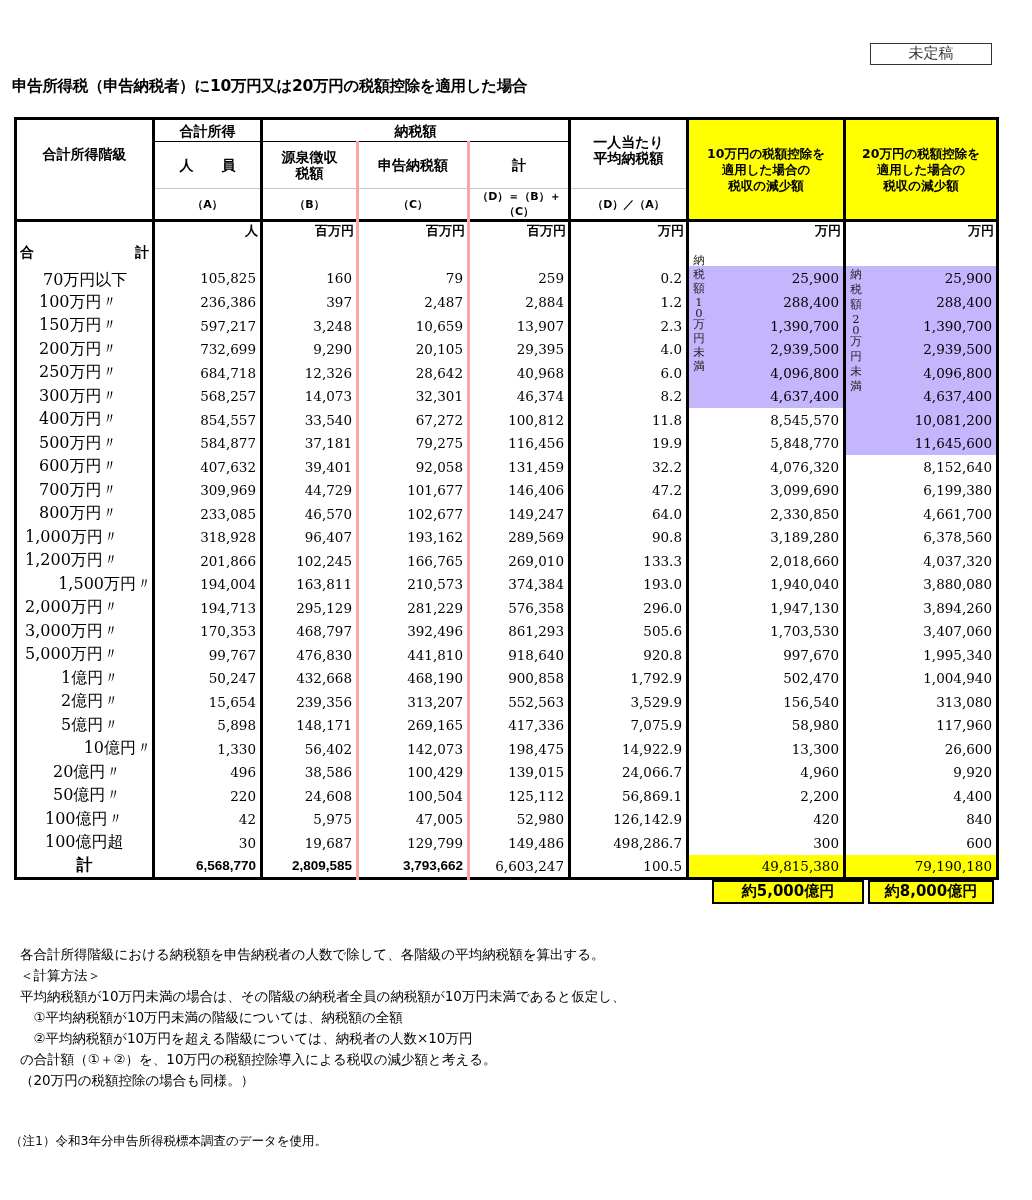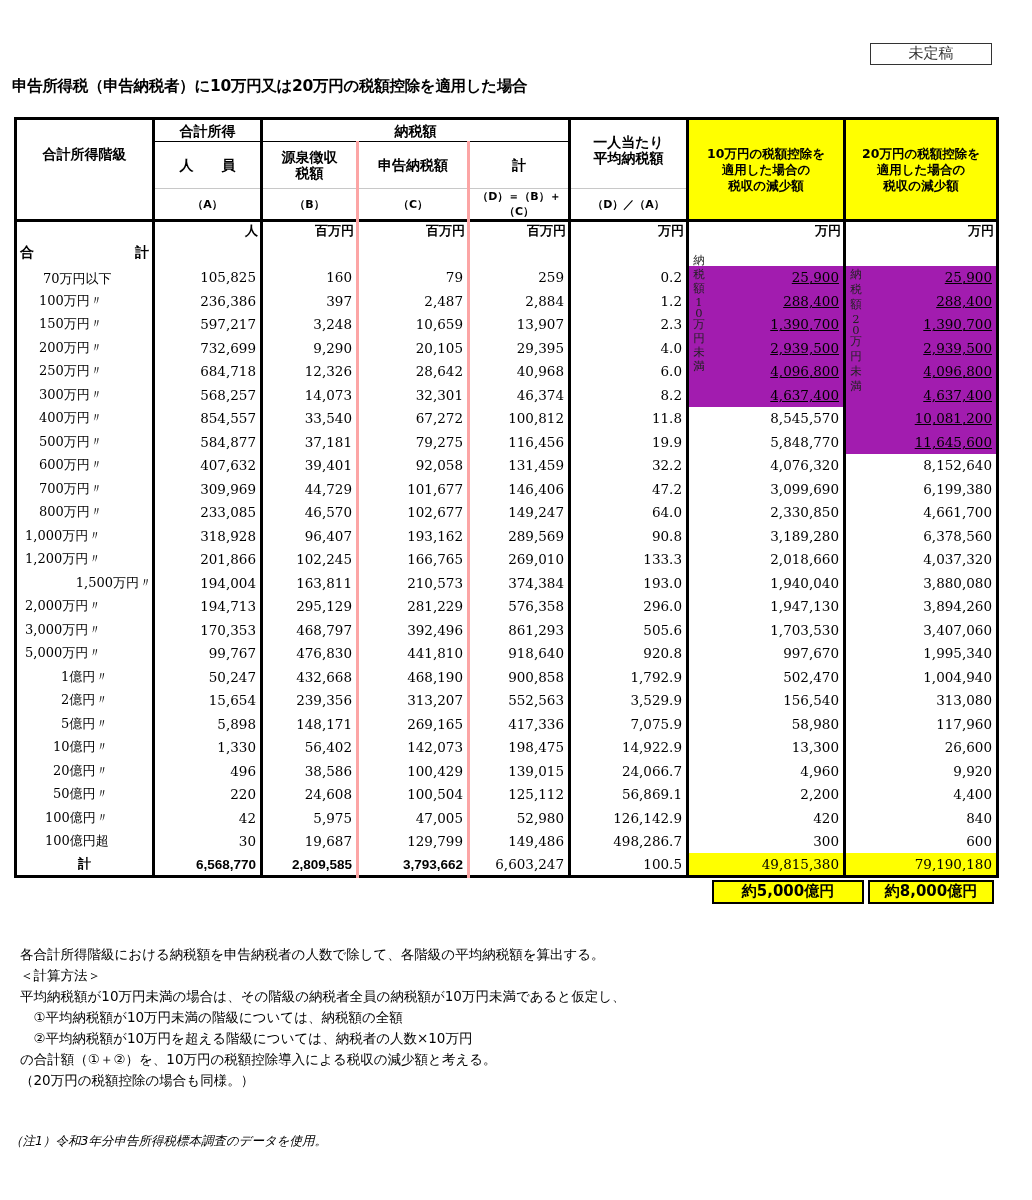--- a/index.html
+++ b/index.html
@@ -14,37 +14,37 @@
                table-layout:fixed; border:3px solid #000; }
   table.main td { padding:0; margin:0; box-sizing:border-box; }
   .hd { font-size:14px; text-align:center; line-height:16px; }
   .hd-bold { font-weight:bold; }
   .sub { font-size:11px; text-align:center; height:18px; border-top:1px solid #c8c8c8;
          font-weight:bold; }
   .unit { font-size:13px; font-weight:bold; text-align:right; vertical-align:top;
           padding-right:2px !important; }
   .num { font-family:"DejaVu Serif", serif; font-size:13.5px; text-align:right;
          padding-right:4px !important; height:23.5px; white-space:nowrap; }
-  .lbl { font-family:"DejaVu Serif", serif; font-size:13px; height:23.5px; white-space:nowrap; }
+  .lbl { font-family:"DejaVu Serif", serif; font-size:16px; height:23.5px; white-space:nowrap; }
   .bl { border-left:3px solid #fca5a5; }
   .blb { border-left:3px solid #000; }
   .bt { border-top:1px solid #000; }
   .btb { border-top:3px solid #000; }
   .yellow { background:#ffff00; }
-  .blue { background:#a21caf;text-decoration:underline; }
+  .blue { background:#c4b5fd; }
   .tot-b { font-family:"Liberation Sans", sans-serif; font-weight:bold; font-size:13.5px; }
   .vert { position:absolute; font-family:"DejaVu Serif", serif; font-size:11.5px;
           line-height:14px; width:14px; text-align:center; color:#222; }
   .approx { position:absolute; top:880px; height:24px; box-sizing:border-box;
             border:2.5px solid #000; background:#ffff00; font-weight:bold; font-size:15px;
             text-align:center; line-height:19px; }
   .method { position:absolute; left:20px; top:944px; font-size:13.5px; line-height:21px; }
   .method div { white-space:nowrap; }
   .notes { position:absolute; left:10px; top:1131px; font-size:12.5px; line-height:20px; }
-  .notes div { white-space:nowrap;font-style:italic; }
+  .notes div { white-space:nowrap; }
 </style>
 </head>
 <body>
 
 <div class="stamp">未定稿</div>
 <div class="title">申告所得税（申告納税者）に10万円又は20万円の税額控除を適用した場合</div>
 
 <table class="main" id="mainTable">
   <colgroup>
     <col style="width:138px">
@@ -306,21 +306,21 @@
         <td class="lbl" style="padding-left: 44px;">5億円〃</td>
         <td class="num blb">5,898</td>
         <td class="num blb">148,171</td>
         <td class="num bl">269,165</td>
         <td class="num bl">417,336</td>
         <td class="num blb">7,075.9</td>
         <td class="num blb">58,980</td>
         <td class="num blb">117,960</td>
       </tr>
       <tr>
-        <td class="lbl" style="padding-left: 36px;">10億円〃</td>
+        <td class="lbl" style="padding-left: 36px; text-align: right;">10億円〃</td>
         <td class="num blb">1,330</td>
         <td class="num blb">56,402</td>
         <td class="num bl">142,073</td>
         <td class="num bl">198,475</td>
         <td class="num blb">14,922.9</td>
         <td class="num blb">13,300</td>
         <td class="num blb">26,600</td>
       </tr>
       <tr>
         <td class="lbl" style="padding-left: 36px;">20億円〃</td>

